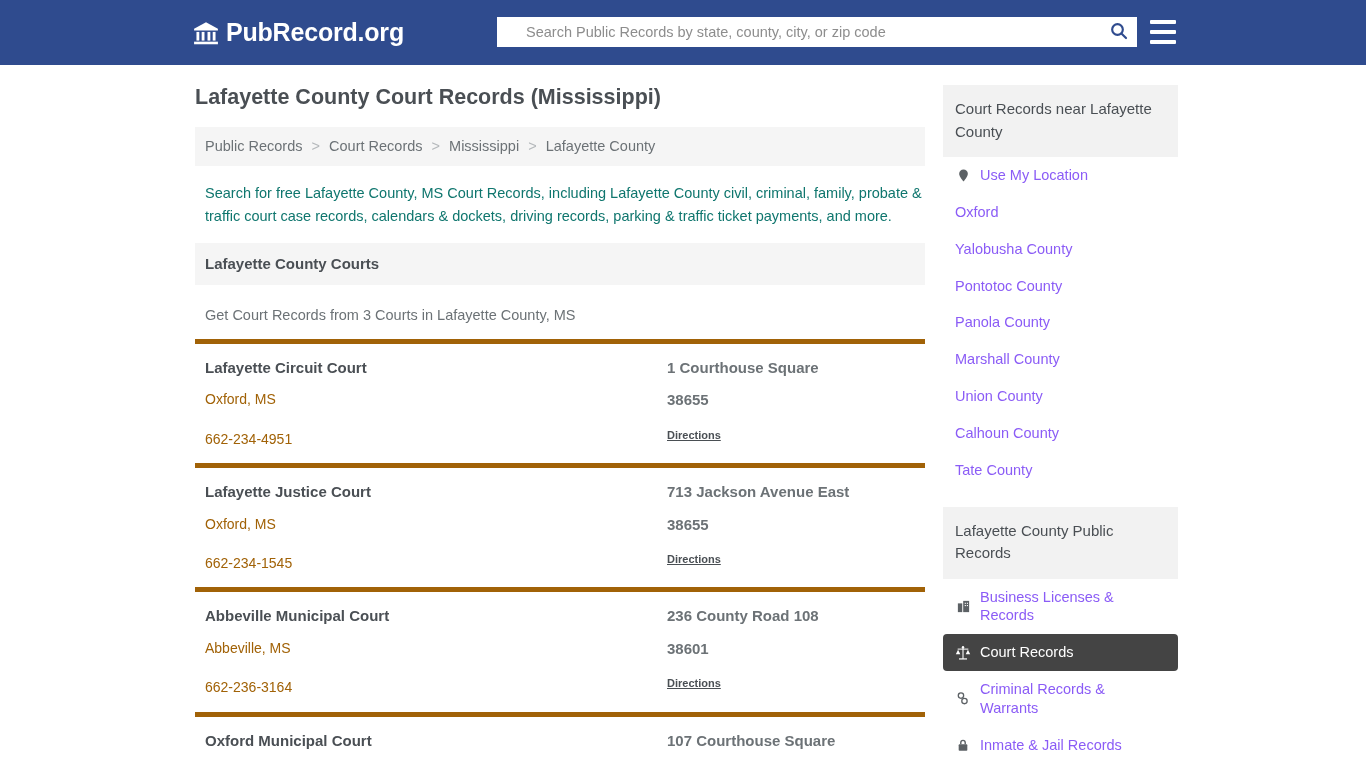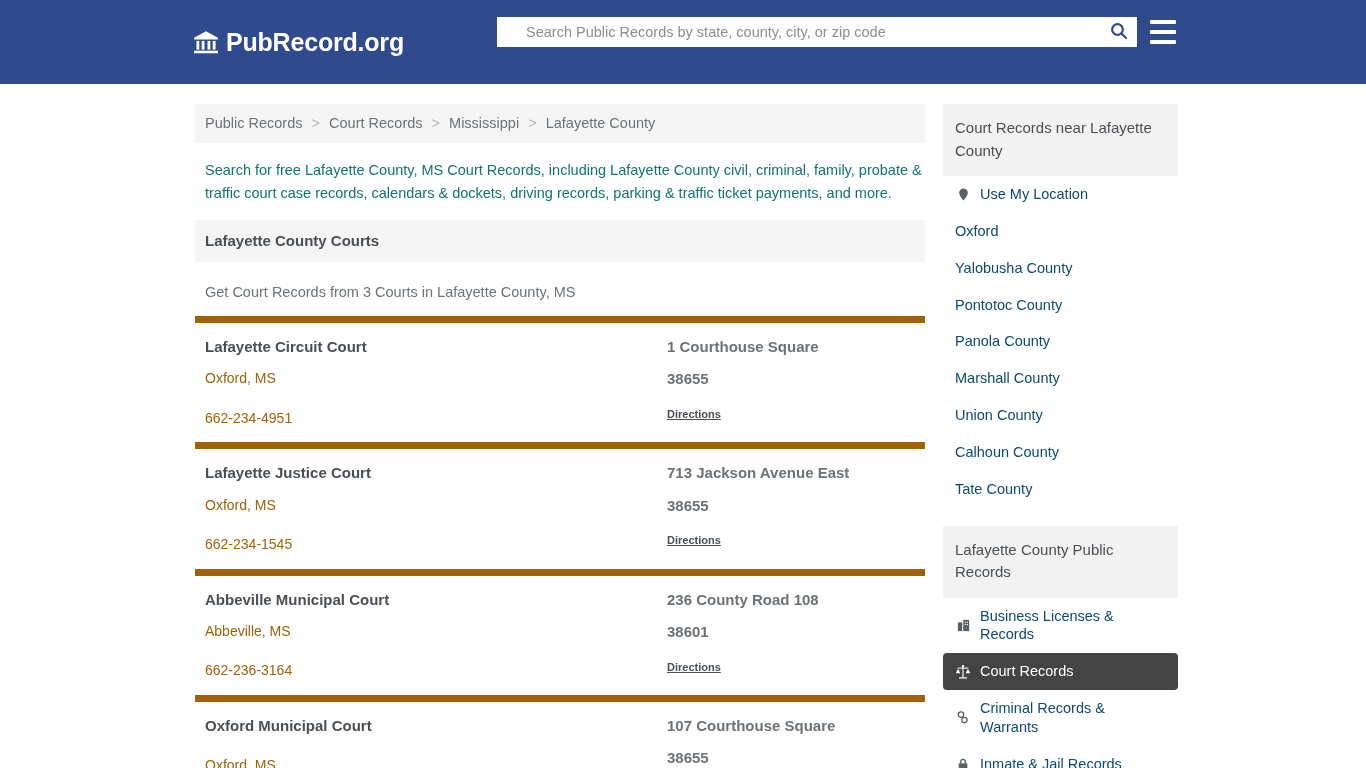--- a/index.html
+++ b/index.html
@@ -7,21 +7,21 @@
     margin: 0; padding: 0;
     width: 1366px; height: 768px;
     overflow: hidden;
     background: #ffffff;
     font-family: "Liberation Sans", sans-serif;
     color: #555a5e;
   }
 
   
   .header {
-    height: 84px;
+    height: 65px;
     background: #2f4b8e;
     display: flex;
     align-items: center;
     position: relative;
   }
   .logo {
     display: flex;
     align-items: center;
     margin-left: 193px;
     gap: 7px;
@@ -124,21 +124,21 @@
   }
   .section-note {
     font-size: 14.5px;
     color: #6c7276;
     padding: 22px 10px 16px 10px;
   }
 
   
   .court-row {
     display: flex;
-    border-top: 7px solid #a16207;
+    border-top: 5px solid #a16207;
     padding: 16px 10px 16px 10px;
   }
   .court-row:first-of-type { border-top: 0; padding-top: 2px; }
   .court-left { width: 462px; flex: none; }
   .court-right { flex: 1; font-weight: bold; }
   .court-name {
     font-size: 15px; font-weight: bold; color: #4a4f54;
     margin-bottom: 16px; line-height: 1.1;
   }
   .court-line {
@@ -162,21 +162,21 @@
     color: #4a4f54;
     line-height: 1.5;
   }
   .side-list { padding: 0; margin: 0; list-style: none; }
   .side-item {
     display: flex;
     align-items: center;
     gap: 9px;
     padding: 9px 12px;
     font-size: 14.5px;
-    color: #0c4a6e;
+    color: #8b5cf6;
     cursor: pointer;
     border-radius: 4px;
     line-height: 1.3;
   }
   .side-item.active {
     background: #444444;
     color: #ffffff;
   }
   .side-icon {
     width: 16px; height: 16px;
@@ -220,20 +220,21 @@
     <span></span>
     <span></span>
     <span></span>
   </div>
 </div>
 
 <div class="page">
 
   <div class="main-col">
 
+    <h1 class="page-title">Lafayette County Court Records (Mississippi)</h1>
 
     <div class="breadcrumb">
       <a href="#">Public Records</a>
       <span class="sep">&gt;</span>
       <a href="#">Court Records</a>
       <span class="sep">&gt;</span>
       <a href="#">Mississippi</a>
       <span class="sep">&gt;</span>
       <a href="#">Lafayette County</a>
     </div>

